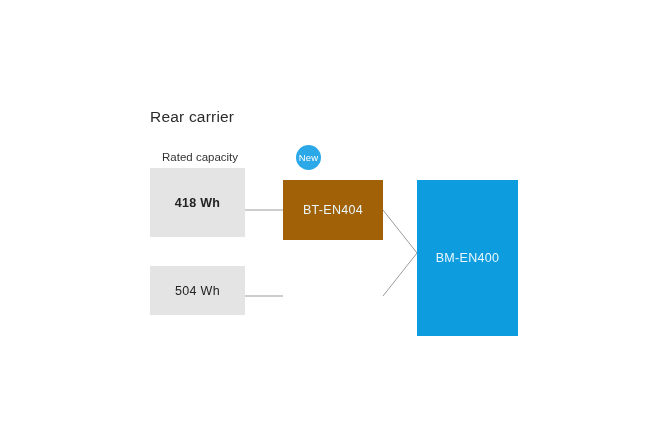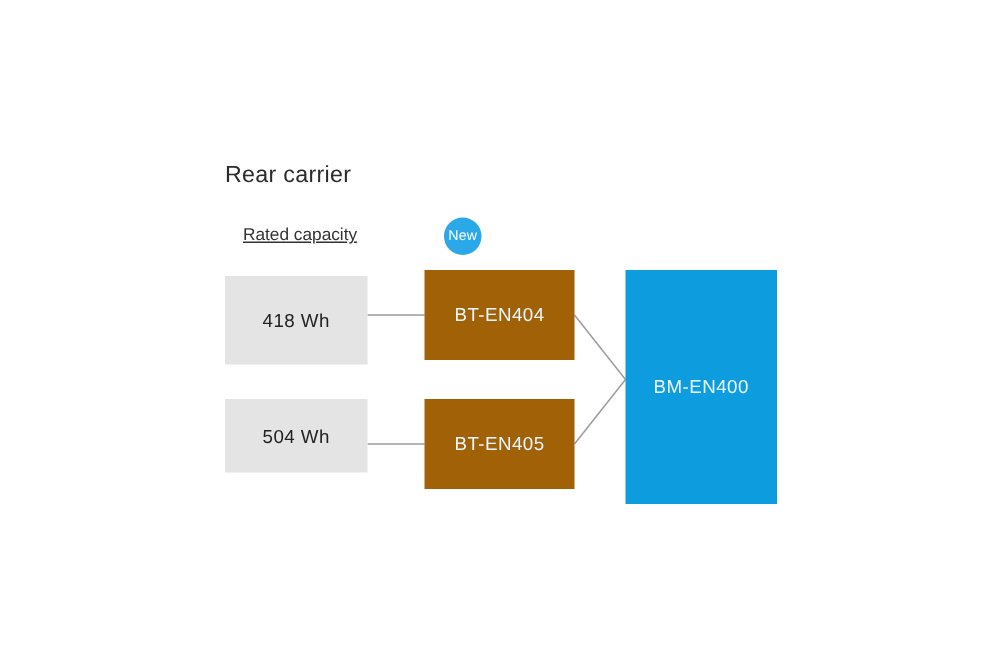--- a/index.html
+++ b/index.html
@@ -32,21 +32,20 @@
 
   .col-header {
     position: absolute;
     font-size: 11.5px;
     color: #333333;
     white-space: nowrap;
   }
   .col-header-capacity {
     left: 162px;
     top: 151px;
-    text-decoration: underline;
   }
 
   .new-group {
     position: absolute;
     left: 296px;
     top: 145px;
     display: flex;
     align-items: center;
     gap: 24px;
     white-space: nowrap;
@@ -85,21 +84,21 @@
   }
   .node-battery {
     background: #a16207;
     color: #e9f6fd;
   }
   .node-mount {
     background: #0d9ddf;
     color: #e9f6fd;
   }
 
-  .cap-1 { left: 150px; top: 184px; width: 95px; height: 59px; }
+  .cap-1 { left: 150px; top: 168px; width: 95px; height: 69px; font-weight: bold; }
   .cap-2 { left: 150px; top: 266px; width: 95px; height: 49px; }
   .bat-1 { left: 283px; top: 180px; width: 100px; height: 60px; }
   .bat-2 { left: 283px; top: 266px; width: 100px; height: 60px; }
   .mount-1 { left: 417px; top: 180px; width: 101px; height: 156px; }
 
   .connectors {
     position: absolute;
     left: 0;
     top: 0;
     width: 666px;
@@ -126,17 +125,16 @@
     <line x1="383" y1="210" x2="417" y2="253" stroke="#9b9b9b" stroke-width="1"></line>
     <line x1="383" y1="296" x2="417" y2="253" stroke="#9b9b9b" stroke-width="1"></line>
   </svg>
 
   <div class="node node-capacity cap-1">418 Wh</div>
 
   <div class="node node-capacity cap-2">504 Wh</div>
 
   <div class="node node-battery bat-1">BT-EN404</div>
 
-  <div class="node node-battery bat-2">BT-EN405</div>
 
   <div class="node node-mount mount-1">BM-EN400</div>
 
 </div>
 
 </body></html>

